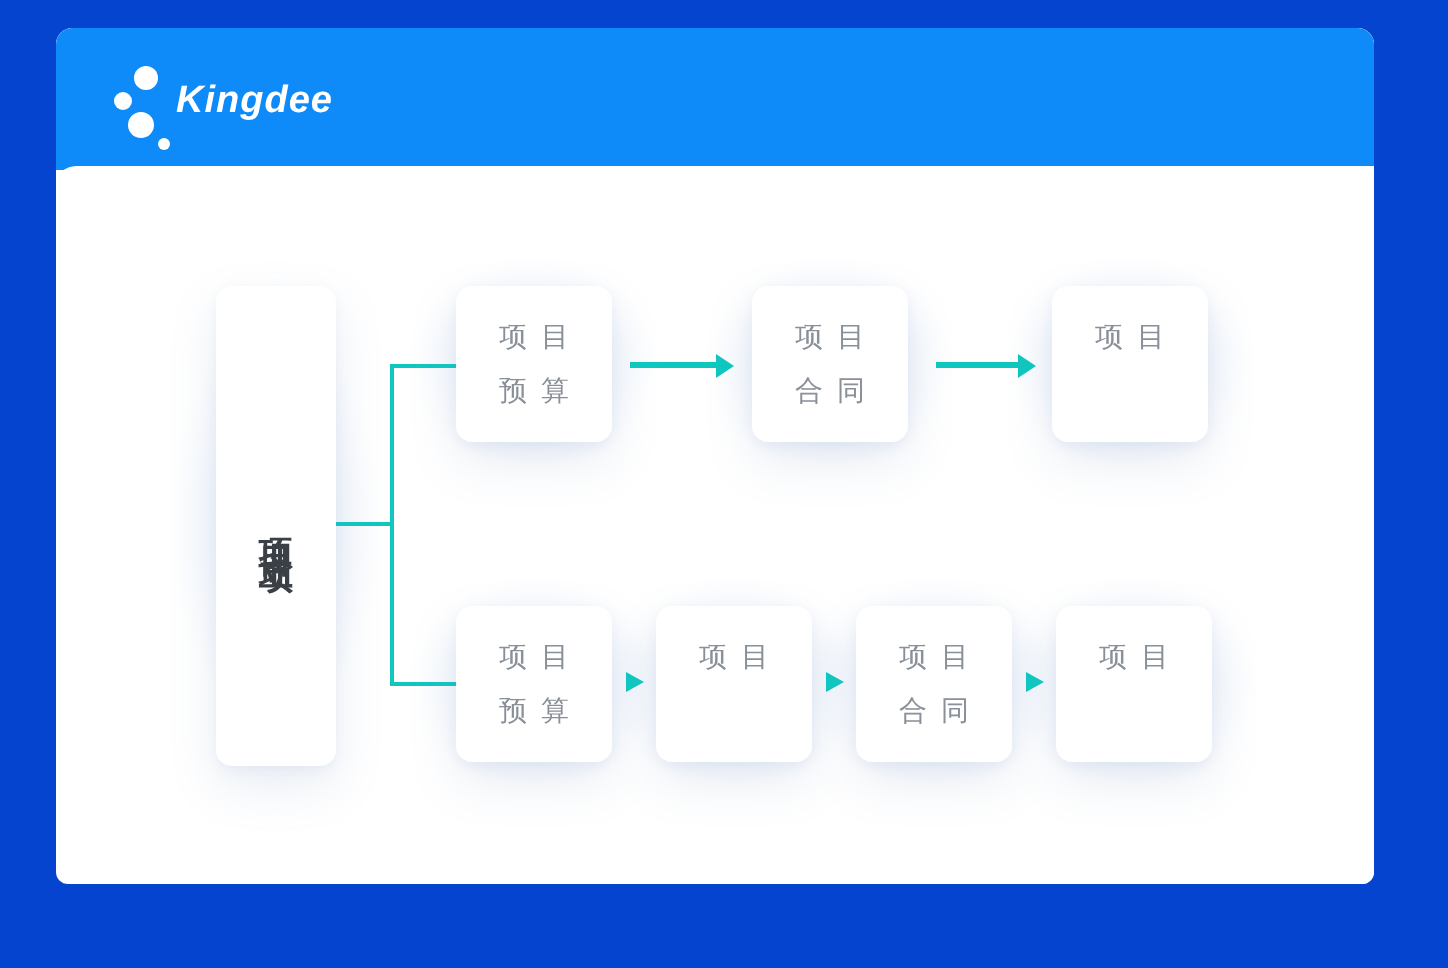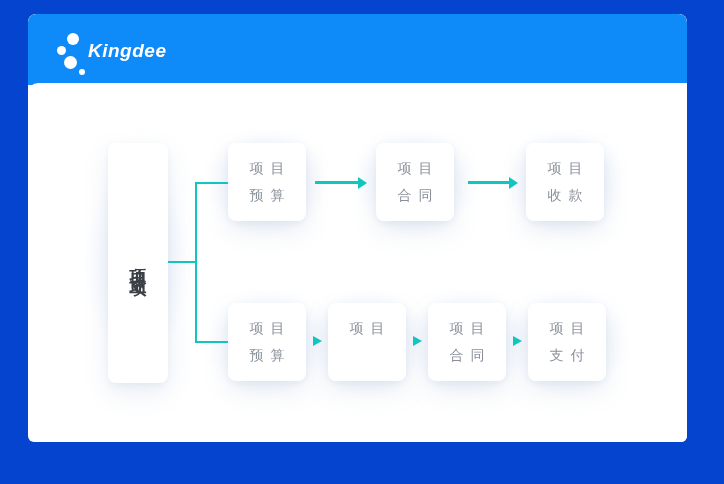--- a/index.html
+++ b/index.html
@@ -130,39 +130,37 @@
         <div class="line">预算</div>
       </div>
       <div class="arrow arr1"></div>
       <div class="node step x2t">
         <div class="line">项目</div>
         <div class="line">合同</div>
       </div>
       <div class="arrow arr2"></div>
       <div class="node step x3t">
         <div class="line">项目</div>
-        <div class="line">收款</div>
       </div>
     </div>
 
     <div class="row-bottom">
       <div class="node step x1b">
         <div class="line">项目</div>
         <div class="line">预算</div>
       </div>
       <div class="tri tri1"></div>
       <div class="node step x2b">
         <div class="line">项目</div>
       </div>
       <div class="tri tri2"></div>
       <div class="node step x3b">
         <div class="line">项目</div>
         <div class="line">合同</div>
       </div>
       <div class="tri tri3"></div>
       <div class="node step x4b">
         <div class="line">项目</div>
-        <div class="line">支付</div>
       </div>
     </div>
 
   </div>
 </div>
 
 </body></html>

